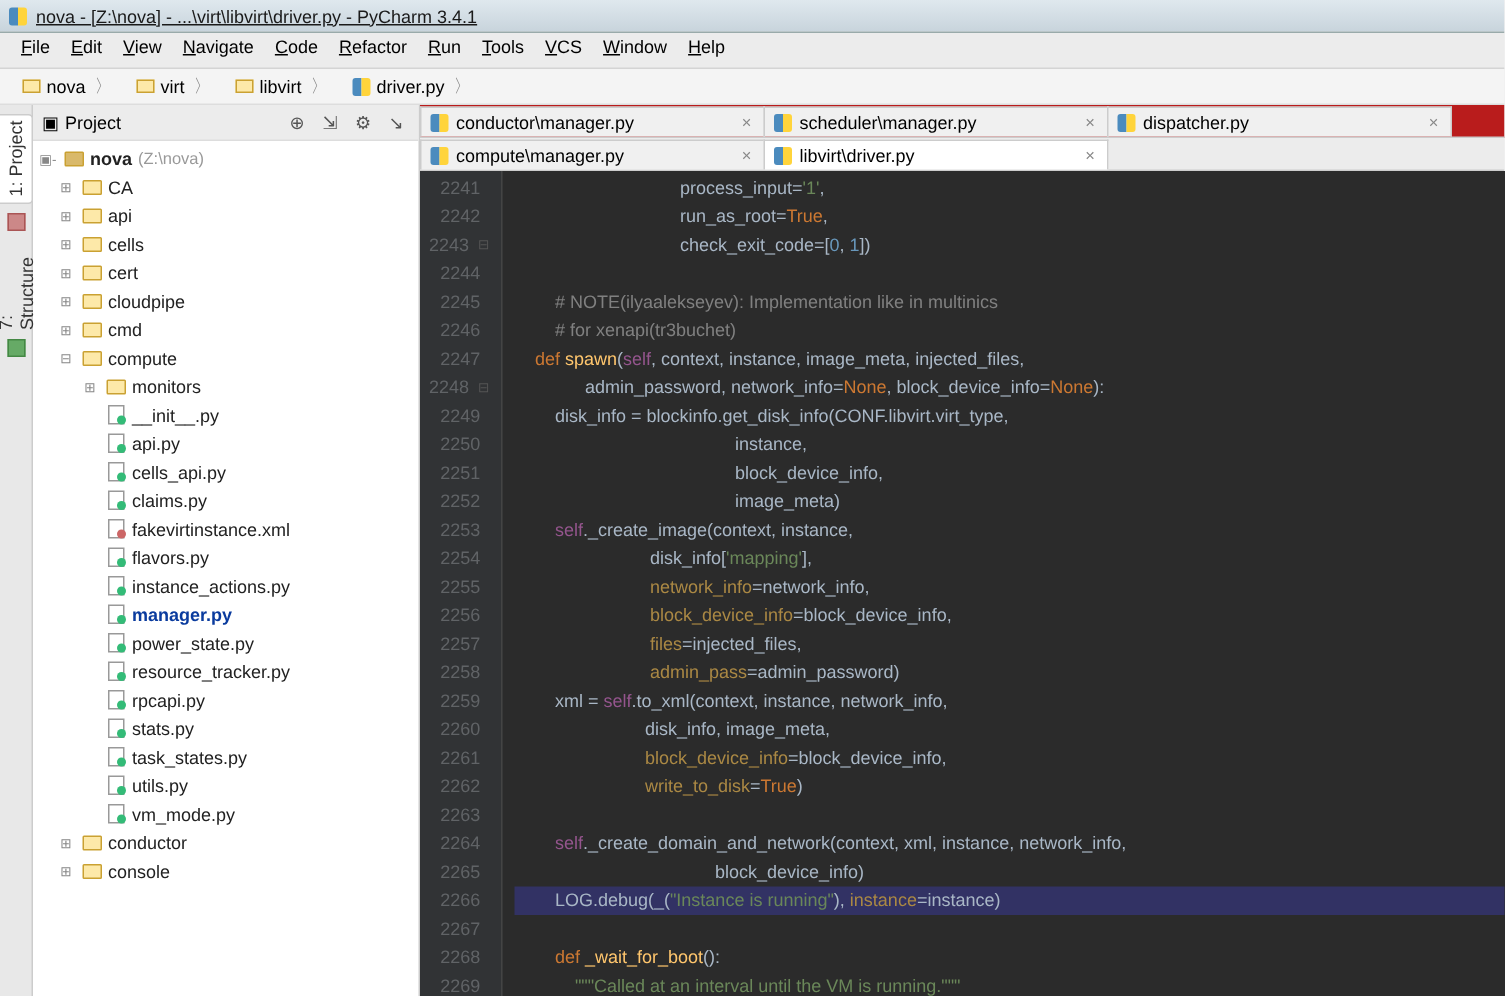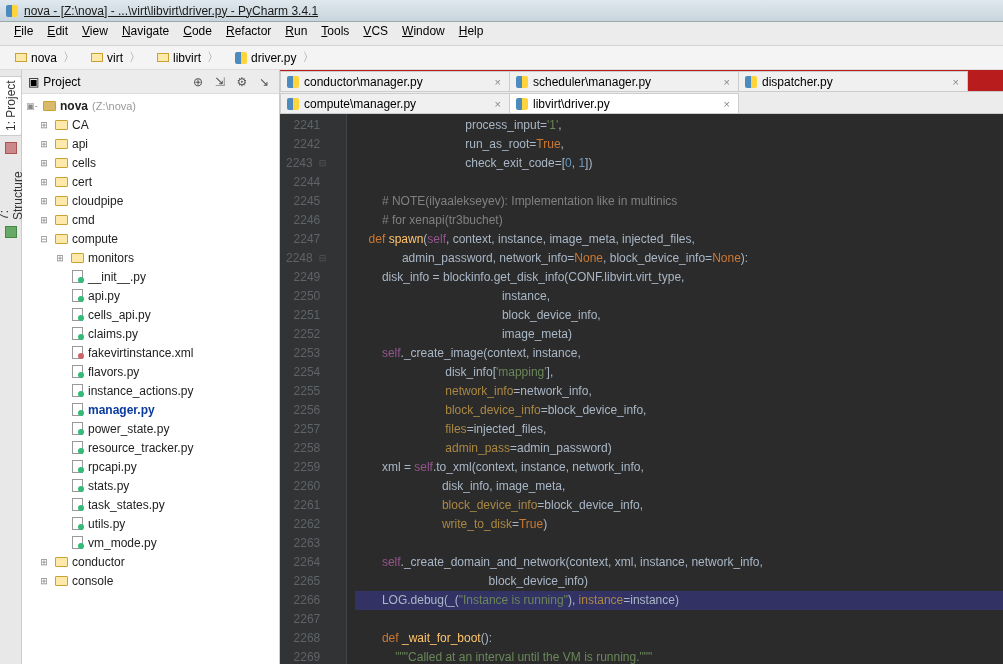--- a/index.html
+++ b/index.html
@@ -41,21 +41,21 @@
 .etabs2 { height:22px; background:#ececec; display:flex; align-items:flex-end; border-bottom:1px solid #ccc; }
 .etab { height:20px; padding:0 8px 0 6px; display:flex; align-items:center; gap:5px; background:#f0f0f0; border:1px solid #ccc; border-bottom:none; margin-right:-1px; font-size:11px; cursor:default; }
 .etab.active { background:#fff; }
 .etab.wide { min-width:230px; }
 .etab .close { color:#888; font-size:11px; margin-left:auto; cursor:default; }
 .etab .pyi { width:12px; height:12px; }
 .pyicon { width:12px; height:12px; position:relative; }
 .pyicon::before { content:""; position:absolute; left:0; top:0; width:6px; height:12px; background:#4b8bbe; border-radius:2px 0 0 2px; }
 .pyicon::after { content:""; position:absolute; right:0; top:0; width:6px; height:12px; background:#ffd43b; border-radius:0 2px 2px 0; }
 .code { flex:1; display:flex; background:#2b2b2b; font-family:Consolas,"Courier New",monospace; font-size:13px; overflow:auto; min-height:0;}
-.gutter { background:#313335; color:#606366; padding:2px 20px 2px 6px; text-align:right; user-select:none; line-height:19px; border-right:1px solid #444;}
+.gutter { background:#313335; color:#606366; padding:2px 8px 2px 6px; text-align:right; user-select:none; line-height:19px; border-right:1px solid #444;}
 .gut-row { height:19px; display:flex; align-items:center; justify-content:flex-end; gap:6px;}
 .gut-row .mark { color:#555; font-size:9px;}
 .lines { flex:1; padding:2px 0 2px 8px; color:#a9b7c6; line-height:19px; }
 .l { height:19px; white-space:pre; }
 .l.cur { background:#323264; }
 .c-kw{color:#cc7832}.c-str{color:#6a8759}.c-num{color:#6897bb}.c-cmt{color:#808080}.c-self{color:#94558d}.c-fn{color:#ffc66d}.c-kwarg{color:#aa8844}
 </style>
 </head>
 <body>
 

